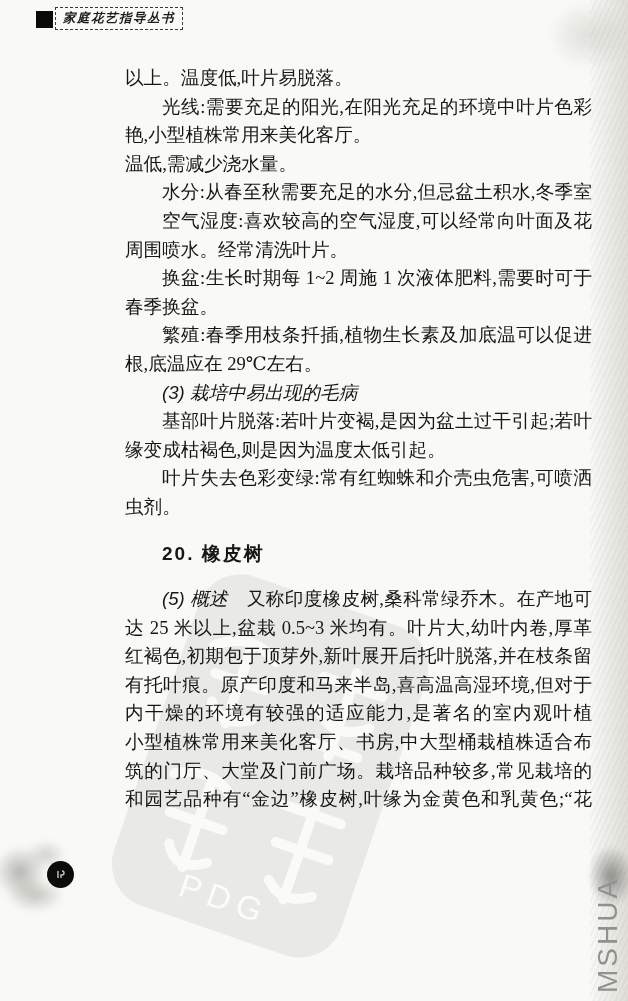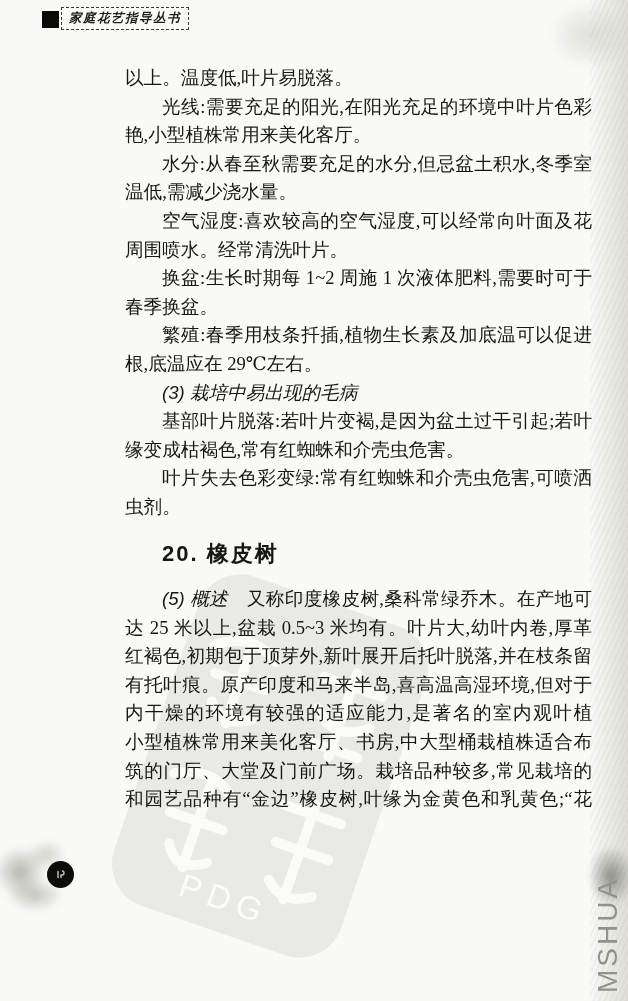--- a/index.html
+++ b/index.html
@@ -35,40 +35,40 @@
     text-align:left;
   }
   .line.full{text-align:justify;text-align-last:justify;text-justify:inter-character;}
   .line.indent{padding-left:37px;}
   .line.indent.full{padding-left:37px;}
   .f-kai{font-style:italic;font-family:Liberation Sans, sans-serif;}
   .line.hei{margin-top:18px;margin-bottom:17px;}
   .line.hei span{
     font-style:normal;font-weight:700;
     font-family:"Liberation Sans","DejaVu Sans",sans-serif;
-    letter-spacing:2px;font-size:22px;
+    letter-spacing:2px;font-size:19px;
   }
 
   
   #watermark{
     position:absolute;left:150px;top:592px;width:240px;height:348px;
     background:#e9e9e5;
     border-radius:44px;
     transform:rotate(19deg);
     z-index:0;
   }
   #watermark svg{position:absolute;left:0;top:0;}
   #watermark-label{
     position:absolute;bottom:14px;left:0;width:100%;
     text-align:center;color:#fbfbf9;
     font-family:"Liberation Sans","DejaVu Sans",sans-serif;
     font-size:33px;letter-spacing:7px;font-weight:400;
   }
   #body-text{z-index:2;margin-left:40px;}
-  #header{z-index:2;margin-left:6px;}
+  #header{z-index:2;}
 
   
   .smudge{position:absolute;border-radius:50%;filter:blur(3px);}
   #smudge-a{left:-6px;top:846px;width:52px;height:52px;
     background:radial-gradient(closest-side,rgba(110,110,104,.50),rgba(110,110,104,0));}
   #smudge-b{left:6px;top:878px;width:58px;height:34px;
     background:radial-gradient(closest-side,rgba(120,120,112,.42),rgba(120,120,112,0));}
   #smudge-c{left:26px;top:840px;width:40px;height:30px;
     background:radial-gradient(closest-side,rgba(130,130,122,.35),rgba(130,130,122,0));}
   #page-stamp{
@@ -139,31 +139,31 @@
 
   <div id="header">
     <div id="logo-square"></div>
     <div id="series-box">家庭花艺指导丛书</div>
   </div>
 
   <div id="body-text">
       <div class="line"><span>以上。温度低,叶片易脱落。</span></div>
       <div class="line indent full"><span>光线:需要充足的阳光,在阳光充足的环境中叶片色彩鲜</span></div>
       <div class="line"><span>艳,小型植株常用来美化客厅。</span></div>
+      <div class="line"><span>温低,需减少浇水量。</span></div>
       <div class="line indent full"><span>水分:从春至秋需要充足的水分,但忌盆土积水,冬季室</span></div>
-      <div class="line"><span>温低,需减少浇水量。</span></div>
       <div class="line indent full"><span>空气湿度:喜欢较高的空气湿度,可以经常向叶面及花盆</span></div>
       <div class="line"><span>周围喷水。经常清洗叶片。</span></div>
       <div class="line indent full"><span>换盆:生长时期每 1~2 周施 1 次液体肥料,需要时可于</span></div>
       <div class="line"><span>春季换盆。</span></div>
       <div class="line indent full"><span>繁殖:春季用枝条扦插,植物生长素及加底温可以促进生</span></div>
       <div class="line"><span>根,底温应在 29℃左右。</span></div>
       <div class="line indent"><span class="f-kai">(3) 栽培中易出现的毛病</span></div>
       <div class="line indent full"><span>基部叶片脱落:若叶片变褐,是因为盆土过干引起;若叶</span></div>
-      <div class="line"><span>缘变成枯褐色,常有红蜘蛛和介壳虫危害。</span></div>
+      <div class="line"><span>缘变成枯褐色,则是因为温度太低引起。</span></div>
       <div class="line indent full"><span>叶片失去色彩变绿:常有红蜘蛛和介壳虫危害,可喷洒杀</span></div>
       <div class="line"><span>虫剂。</span></div>
       <div class="line indent hei"><span>20. 橡皮树</span></div>
       <div class="line indent full"><span class="f-kai">(5) 概述</span><span>　又称印度橡皮树,桑科常绿乔木。在产地可高</span></div>
       <div class="line full"><span>达 25 米以上,盆栽 0.5~3 米均有。叶片大,幼叶内卷,厚革</span></div>
       <div class="line full"><span>红褐色,初期包于顶芽外,新叶展开后托叶脱落,并在枝条留</span></div>
       <div class="line full"><span>有托叶痕。原产印度和马来半岛,喜高温高湿环境,但对于室</span></div>
       <div class="line full"><span>内干燥的环境有较强的适应能力,是著名的室内观叶植物。中</span></div>
       <div class="line full"><span>小型植株常用来美化客厅、书房,中大型桶栽植株适合布置建</span></div>
       <div class="line full"><span>筑的门厅、大堂及门前广场。栽培品种较多,常见栽培的变种</span></div>

